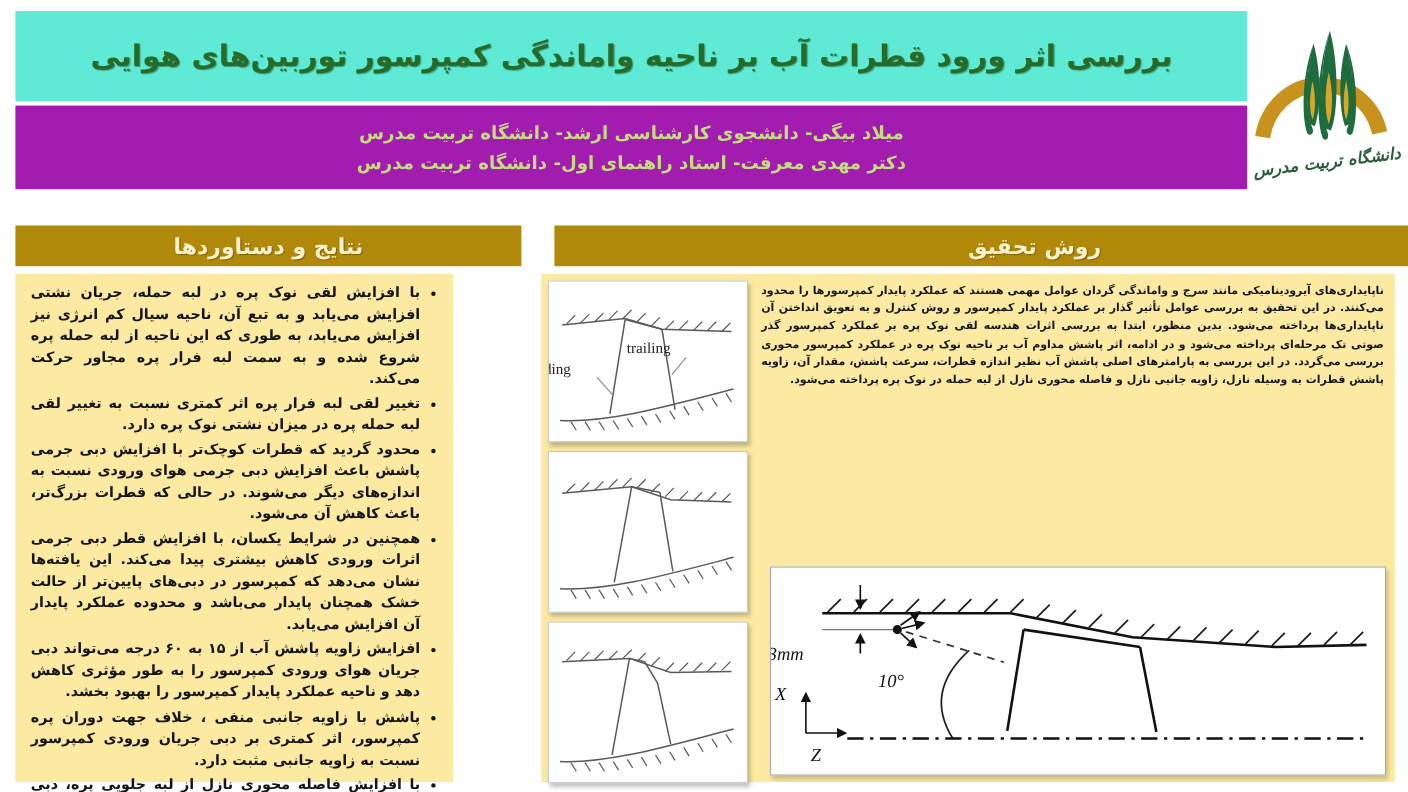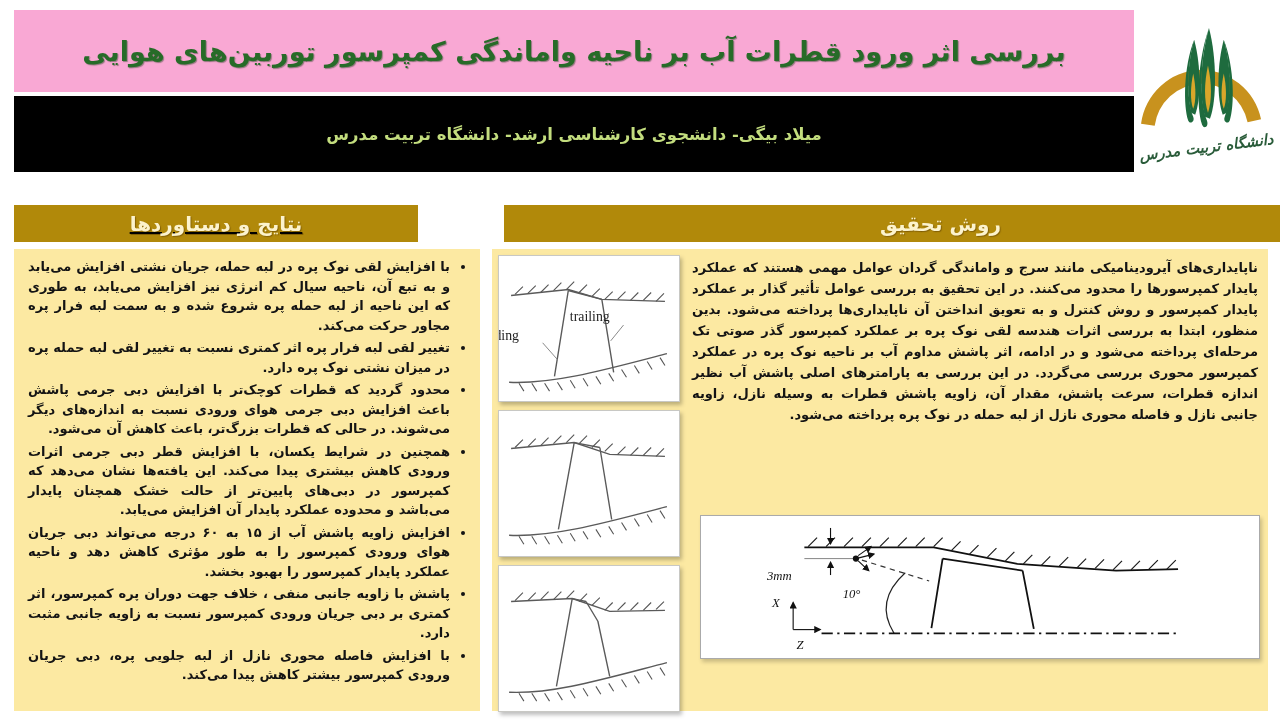--- a/index.html
+++ b/index.html
@@ -1,81 +1,82 @@
 <!DOCTYPE html>
 <html lang="fa" dir="rtl"><head>
 <meta charset="utf-8">
 <style>
   * { margin:0; padding:0; box-sizing:border-box; }
   html,body { width:1280px; height:720px; background:#ffffff; overflow:hidden;
               font-family:"DejaVu Sans", sans-serif; }
   .abs { position:absolute; }
 
   
-  #title-bar { left:14px; top:10px; width:1120px; height:82px; background:#f9a8d4;
+  #title-bar { left:14px; top:10px; width:1120px; height:82px; background:#5eead4;
                display:flex; align-items:center; justify-content:center; }
   #title-bar .t { color:#276b28; font-weight:bold; font-size:27px;
                   text-shadow:1px 1px 1px rgba(20,60,20,.45); }
-  #author-bar { left:14px; top:96px; width:1120px; height:76px; background:#000000;
+  #author-bar { left:14px; top:96px; width:1120px; height:76px; background:#a21caf;
                 display:flex; flex-direction:column; align-items:center; justify-content:center; gap:9px; }
   #author-bar .a { color:#c3dd7e; font-weight:bold; font-size:16.5px; }
   #logo-panel { left:1134px; top:0; width:146px; height:200px; background:#ffffff;
                 display:flex; align-items:center; justify-content:center; }
 
   
   .sec-header { top:205px; height:37px; background:#b1890a; display:flex;
                 align-items:center; justify-content:center; }
   .sec-header .h { color:#fcf3cd; font-weight:bold; font-size:20px;
                    text-shadow:1px 1px 1px rgba(90,60,0,.5); }
-  #results-header { left:14px;  width:404px;text-decoration:underline; }
+  #results-header { left:14px;  width:460px; }
   #method-header  { left:504px; width:873px; }
 
   
   .panel { top:249px; height:462px; background:#fce9a2; }
-  #results-panel { left:14px;  width:466px; }
+  #results-panel { left:14px;  width:398px; }
   #method-panel  { left:492px; width:776px; }
 
   
   #results-list { list-style:disc outside; padding:8px 30px 0 14px; direction:rtl; }
   #results-list li { color:#141414; font-weight:bold; font-size:13px; line-height:1.5;
                      text-align:justify; margin-bottom:3px; }
 
   
   #method-paragraph { position:absolute; top:8px; right:10px; left:200px;
-                      color:#141414; font-weight:bold; font-size:13px; line-height:1.62;
+                      color:#141414; font-weight:bold; font-size:10px; line-height:1.62;
                       text-align:justify; direction:rtl; }
 
   
   .fig-box { position:absolute; left:6px; width:182px; height:147px; background:#fff;
              border:1px solid #c8c8c4; box-shadow:2px 3px 4px rgba(0,0,0,.25); }
   #fig-1 { top:6px; } #fig-2 { top:161px; } #fig-3 { top:316px; }
   .fig-box svg { display:block; width:100%; height:100%; }
 
   
-  #diagram-box { position:absolute; left:208px; top:266px; width:560px; height:144px;
+  #diagram-box { position:absolute; left:208px; top:266px; width:560px; height:190px;
                  background:#fff; border:1px solid #aaa; box-shadow:2px 3px 4px rgba(0,0,0,.2); }
   #diagram-box svg { display:block; width:100%; height:100%; }
 
   .fig-line { stroke:#5a5a5a; stroke-width:1.4; fill:none; }
   .fig-hatch { stroke:#555; stroke-width:1.1; fill:none; }
   .fig-label { font-family:"Liberation Serif", serif; font-size:14px; fill:#222; }
   .dg-line { stroke:#111; stroke-width:2.4; fill:none; }
   .dg-thin { stroke:#111; stroke-width:1.5; fill:none; }
   .dg-hatch { stroke:#1c1c1c; stroke-width:1.6; fill:none; }
   .dg-label { font-family:"Liberation Serif", serif; font-style:italic; font-size:17px; fill:#111; }
 </style>
 </head>
 <body>
 
 <div id="title-bar" class="abs">
   <span class="t">بررسی اثر ورود قطرات آب بر ناحیه واماندگی کمپرسور توربین‌های هوایی</span>
 </div>
 
 <div id="author-bar" class="abs">
   <div class="a">میلاد بیگی- دانشجوی کارشناسی ارشد- دانشگاه تربیت مدرس</div>
+  <div class="a">دکتر مهدی معرفت- استاد راهنمای اول- دانشگاه تربیت مدرس</div>
 </div>
 
 <div id="logo-panel" class="abs">
   <svg width="138" height="192" viewBox="0 0 140 194">
 
     <path d="M10,122 A55,57 0 0 1 118,118" fill="none" stroke="#c8921e" stroke-width="14"></path>
 
     <g fill="#1e6b3e">
       <path d="M57,36 C50,62 49,96 56,114 C58,119 53,122 51,118 C46,104 46,64 57,36 Z"></path>
       <path d="M72,24 C63,54 62,98 70,118 C72,124 67,127 65,122 C59,104 60,58 72,24 Z"></path>

